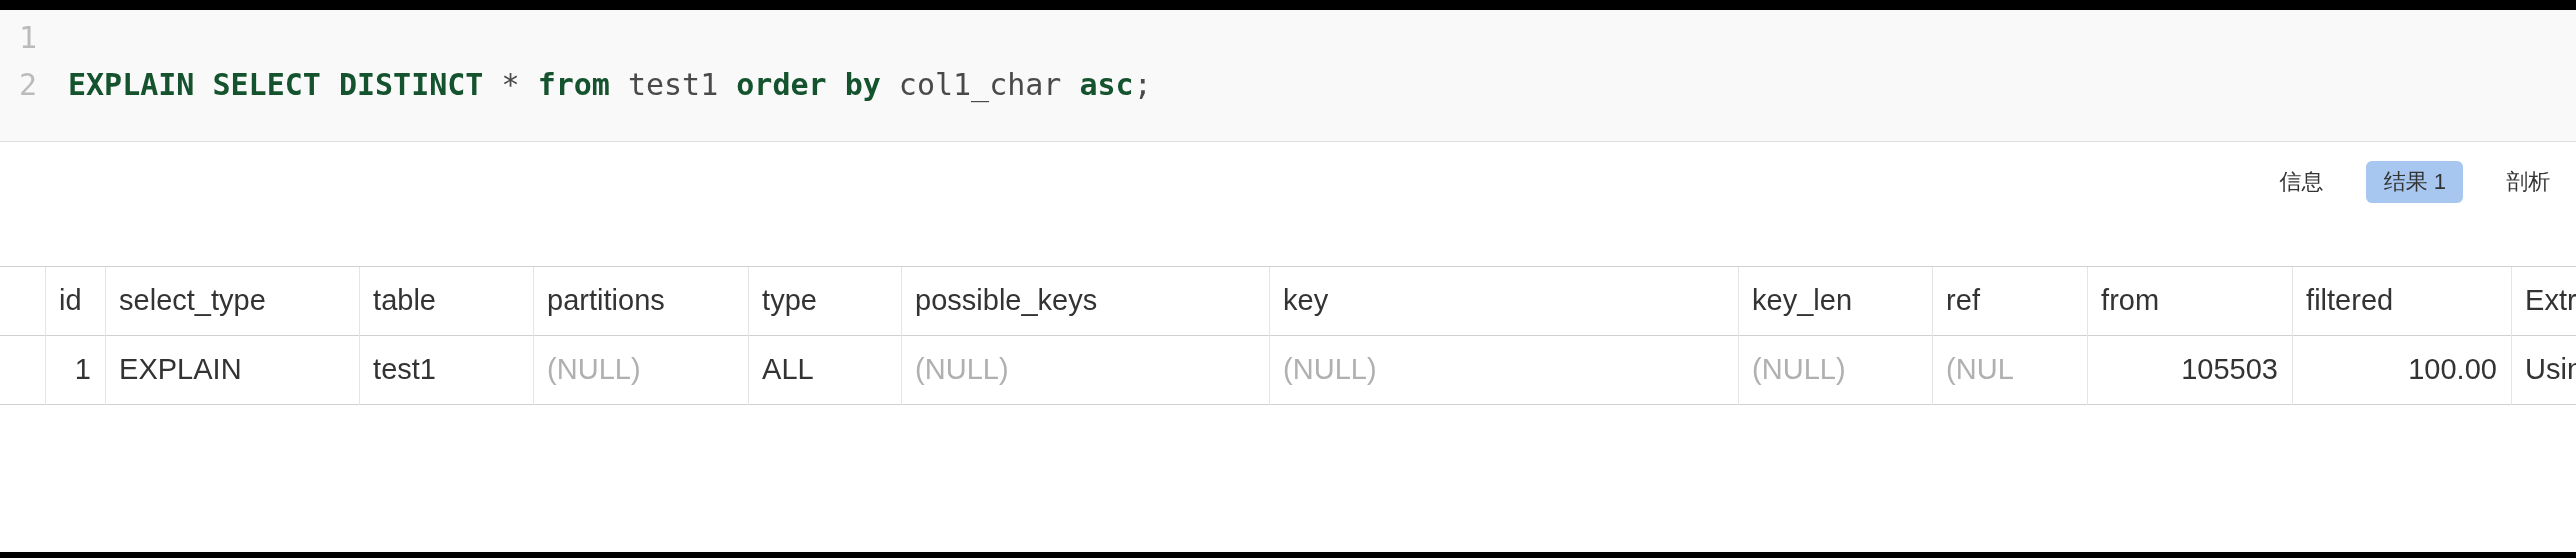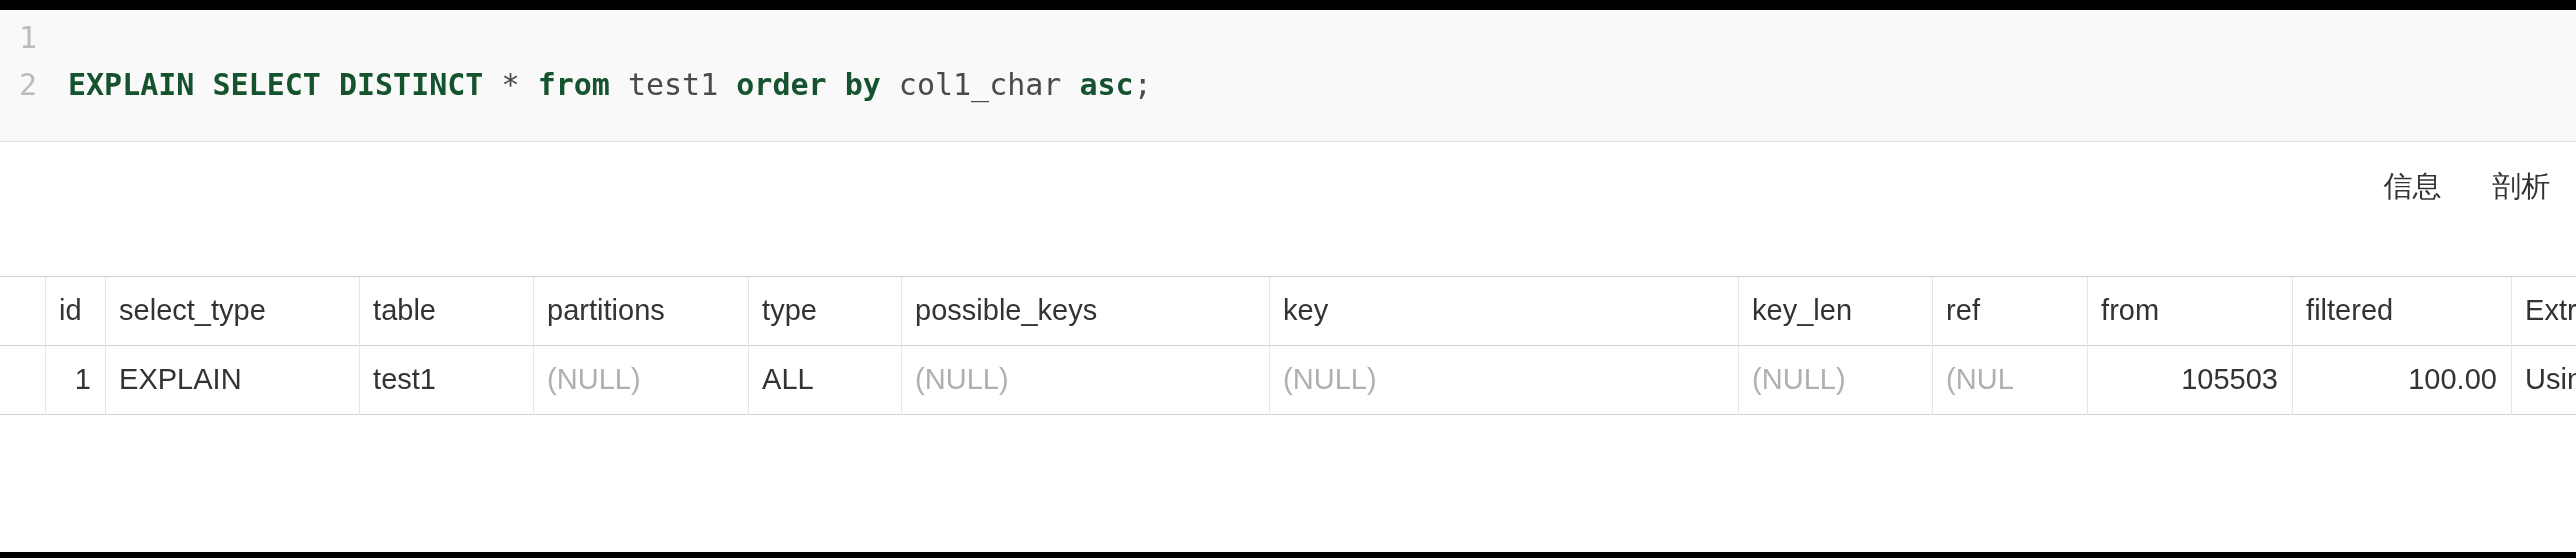--- a/index.html
+++ b/index.html
@@ -51,21 +51,21 @@
     }
     .op {
       color: #4a4a4a;
     }
     .tabs-bar {
       display: flex;
       justify-content: flex-end;
       align-items: center;
       padding: 19.4px 0 19.4px 0;
       gap: 35px;
-      font-size: 29px;
+      font-size: 22px;
       color: #333333;
     }
     .tab-item {
       cursor: pointer;
       padding: 5.8px 7.8px;
     }
     .tab-item.active {
       background: #a7c7f0;
       border-radius: 5.8px;
       padding: 5.8px 17.4px;
@@ -145,20 +145,21 @@
     <span class="code-content"></span>
   </div>
   <div class="code-line">
     <span class="line-number">2</span>
     <span class="code-content" id="line2"><span class="kw">EXPLAIN</span><span class="plain"> </span><span class="kw">SELECT</span><span class="plain"> </span><span class="kw">DISTINCT</span><span class="plain"> </span><span class="op">*</span><span class="plain"> </span><span class="kw">from</span><span class="plain"> test1 </span><span class="kw">order by</span><span class="plain"> col1_char </span><span class="kw">asc</span><span class="plain">;</span></span>
   </div>
 </div>
 
 <div class="tabs-bar">
   <span class="tab-item">信息</span>
+  <span class="tab-item active">结果 1</span>
   <span class="tab-item tab-last">剖析</span>
 </div>
 
 <div class="results-area">
   <table>
     <colgroup>
       <col class="c-handle">
         <col class="c-id">
         <col class="c-seltype">
         <col class="c-table">

